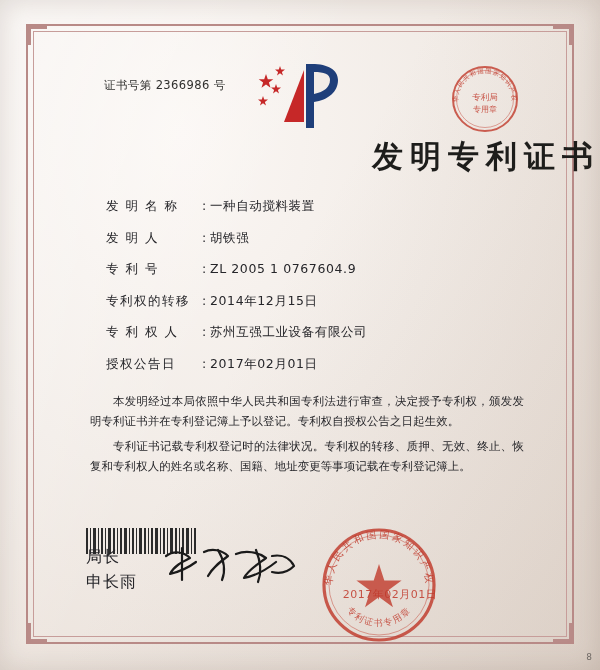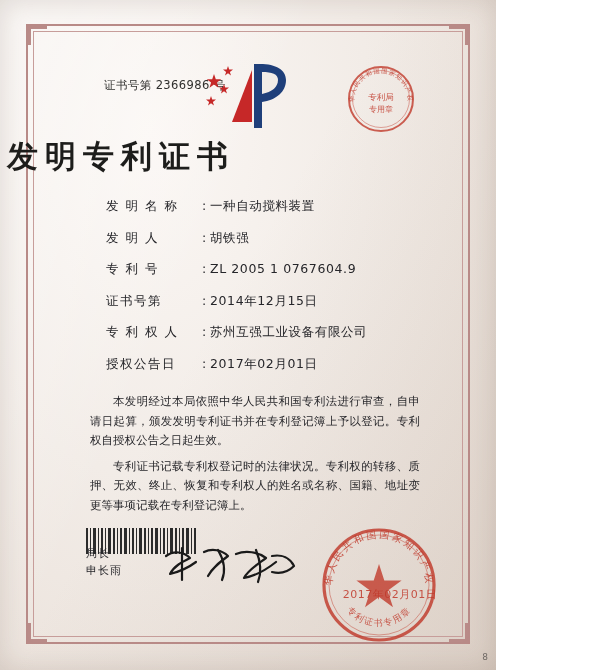--- a/index.html
+++ b/index.html
@@ -8,21 +8,21 @@
     background: #ffffff;
   }
   body {
     width: 600px;
     height: 670px;
     font-family: "DejaVu Sans", sans-serif;
     overflow: hidden;
   }
   .page {
     position: relative;
-    width: 496px;
+    width: 600px;
     height: 670px;
     background: #efe7e0;
     background-image:
       radial-gradient(ellipse at 30% 20%, #fbf7f4 0%, #f2ece7 45%, #e8ded6 100%);
     overflow: hidden;
   }
   
   .paper-texture {
     position: absolute;
     inset: 0;
@@ -100,21 +100,21 @@
     width: 74px;
     height: 74px;
   }
   .seal-top svg { display: block; }
 
   .doc-title {
     position: absolute;
     left: 0;
     right: 0;
     top: 136px;
-    text-align: left;
+    text-align: right;
     font-family: "DejaVu Sans", sans-serif;
     font-size: 31px;
     font-weight: bold;
     letter-spacing: 7px;
     color: #1d1d1b;
     text-indent: 7px;
   }
 
   .fields {
     position: absolute;
@@ -168,21 +168,21 @@
     top: 528px;
     width: 112px;
     height: 26px;
   }
   .barcode svg { display: block; }
 
   .signature-block {
     position: absolute;
     left: 86px;
     top: 545px;
-    font-size: 11px;
+    font-size: 16px;
     color: #26262a;
     letter-spacing: 1px;
     line-height: 1.55;
   }
 
   .signature-script {
     position: absolute;
     left: 160px;
     top: 540px;
     width: 140px;
@@ -294,41 +294,41 @@
       <span class="field-value">胡铁强</span>
     </div>
 
     <div class="field-row">
       <span class="field-label">专 利 号</span>
       <span class="field-sep">:</span>
       <span class="field-value">ZL 2005 1 0767604.9</span>
     </div>
 
     <div class="field-row">
-      <span class="field-label">证书号第</span>
+      <span class="field-label">专利权的转移</span>
       <span class="field-sep">:</span>
       <span class="field-value">2014年12月15日</span>
     </div>
 
     <div class="field-row">
       <span class="field-label">专 利 权 人</span>
       <span class="field-sep">:</span>
       <span class="field-value">苏州互强工业设备有限公司</span>
     </div>
 
     <div class="field-row">
       <span class="field-label">授权公告日</span>
       <span class="field-sep">:</span>
       <span class="field-value">2017年02月01日</span>
     </div>
 
   </div>
 
   <div class="body-text">
-    <p>本发明经过本局依照中华人民共和国专利法进行审查，自申请日起算，颁发发明专利证书并在专利登记簿上予以登记。专利权自授权公告之日起生效。</p>
+    <p>本发明经过本局依照中华人民共和国专利法进行审查，决定授予专利权，颁发发明专利证书并在专利登记簿上予以登记。专利权自授权公告之日起生效。</p>
     <p>专利证书记载专利权登记时的法律状况。专利权的转移、质押、无效、终止、恢复和专利权人的姓名或名称、国籍、地址变更等事项记载在专利登记簿上。</p>
   </div>
 
   <div class="barcode">
     <svg width="112" height="26" viewBox="0 0 112 26">
       <g fill="#2b2b2b">
         <rect x="0" y="0" width="2" height="26"></rect>
           <rect x="4" y="0" width="1" height="26"></rect>
         <rect x="7" y="0" width="3" height="26"></rect>
           <rect x="12" y="0" width="1" height="26"></rect>

